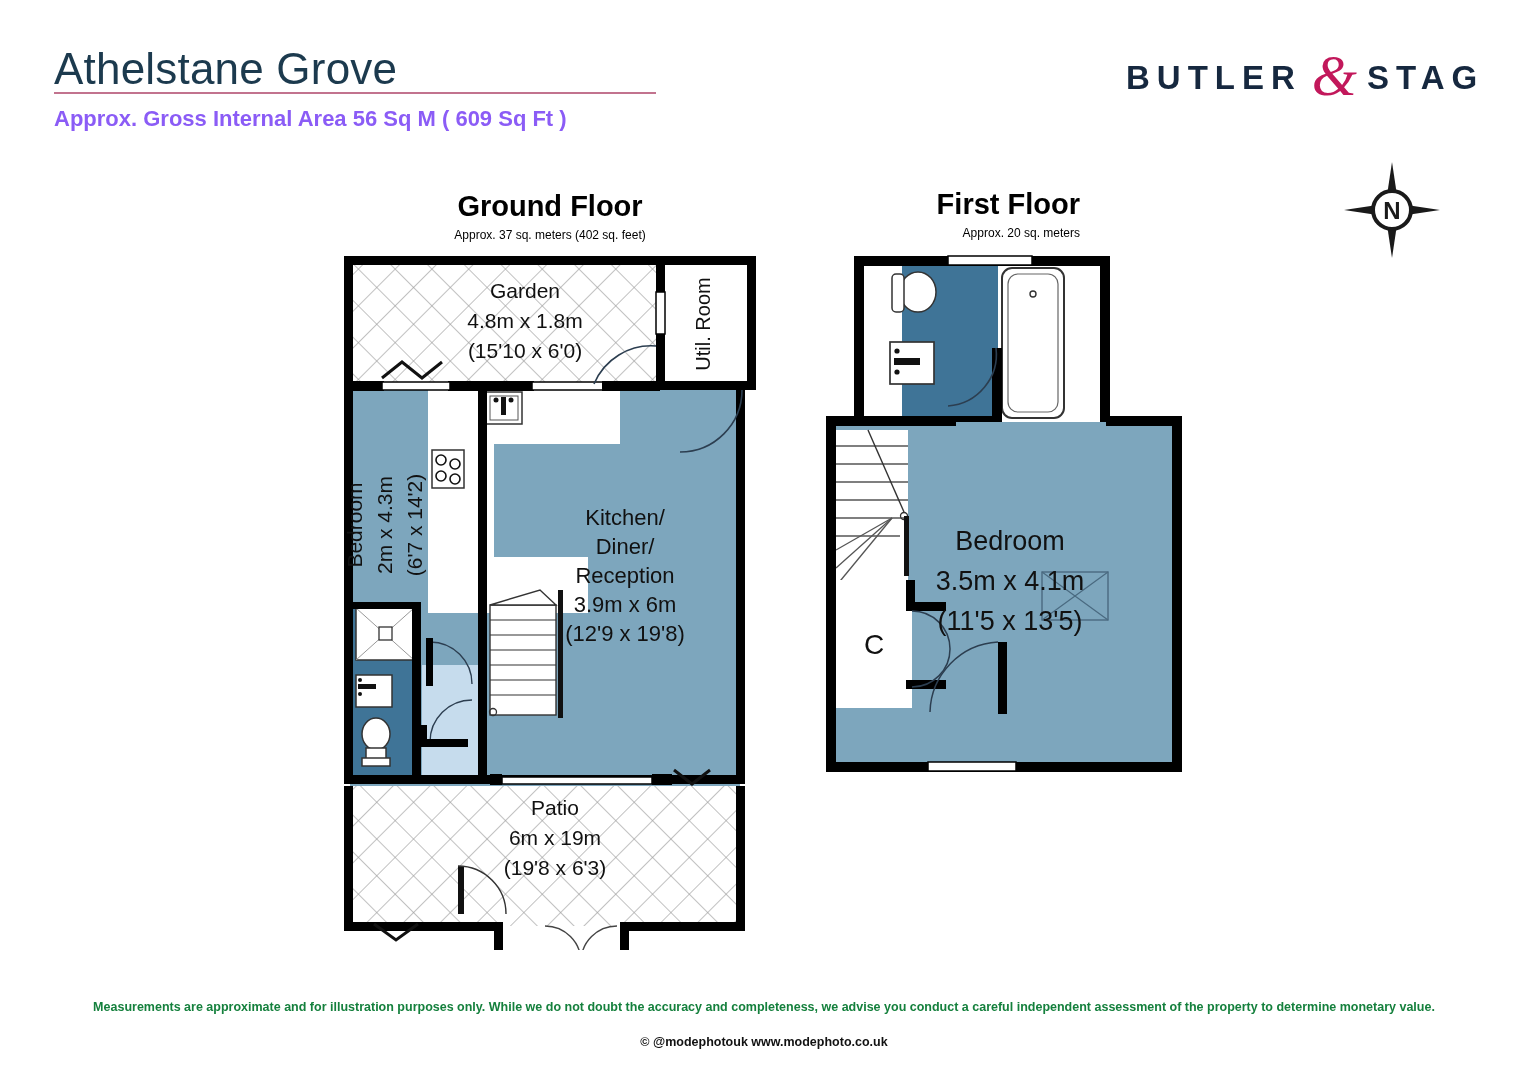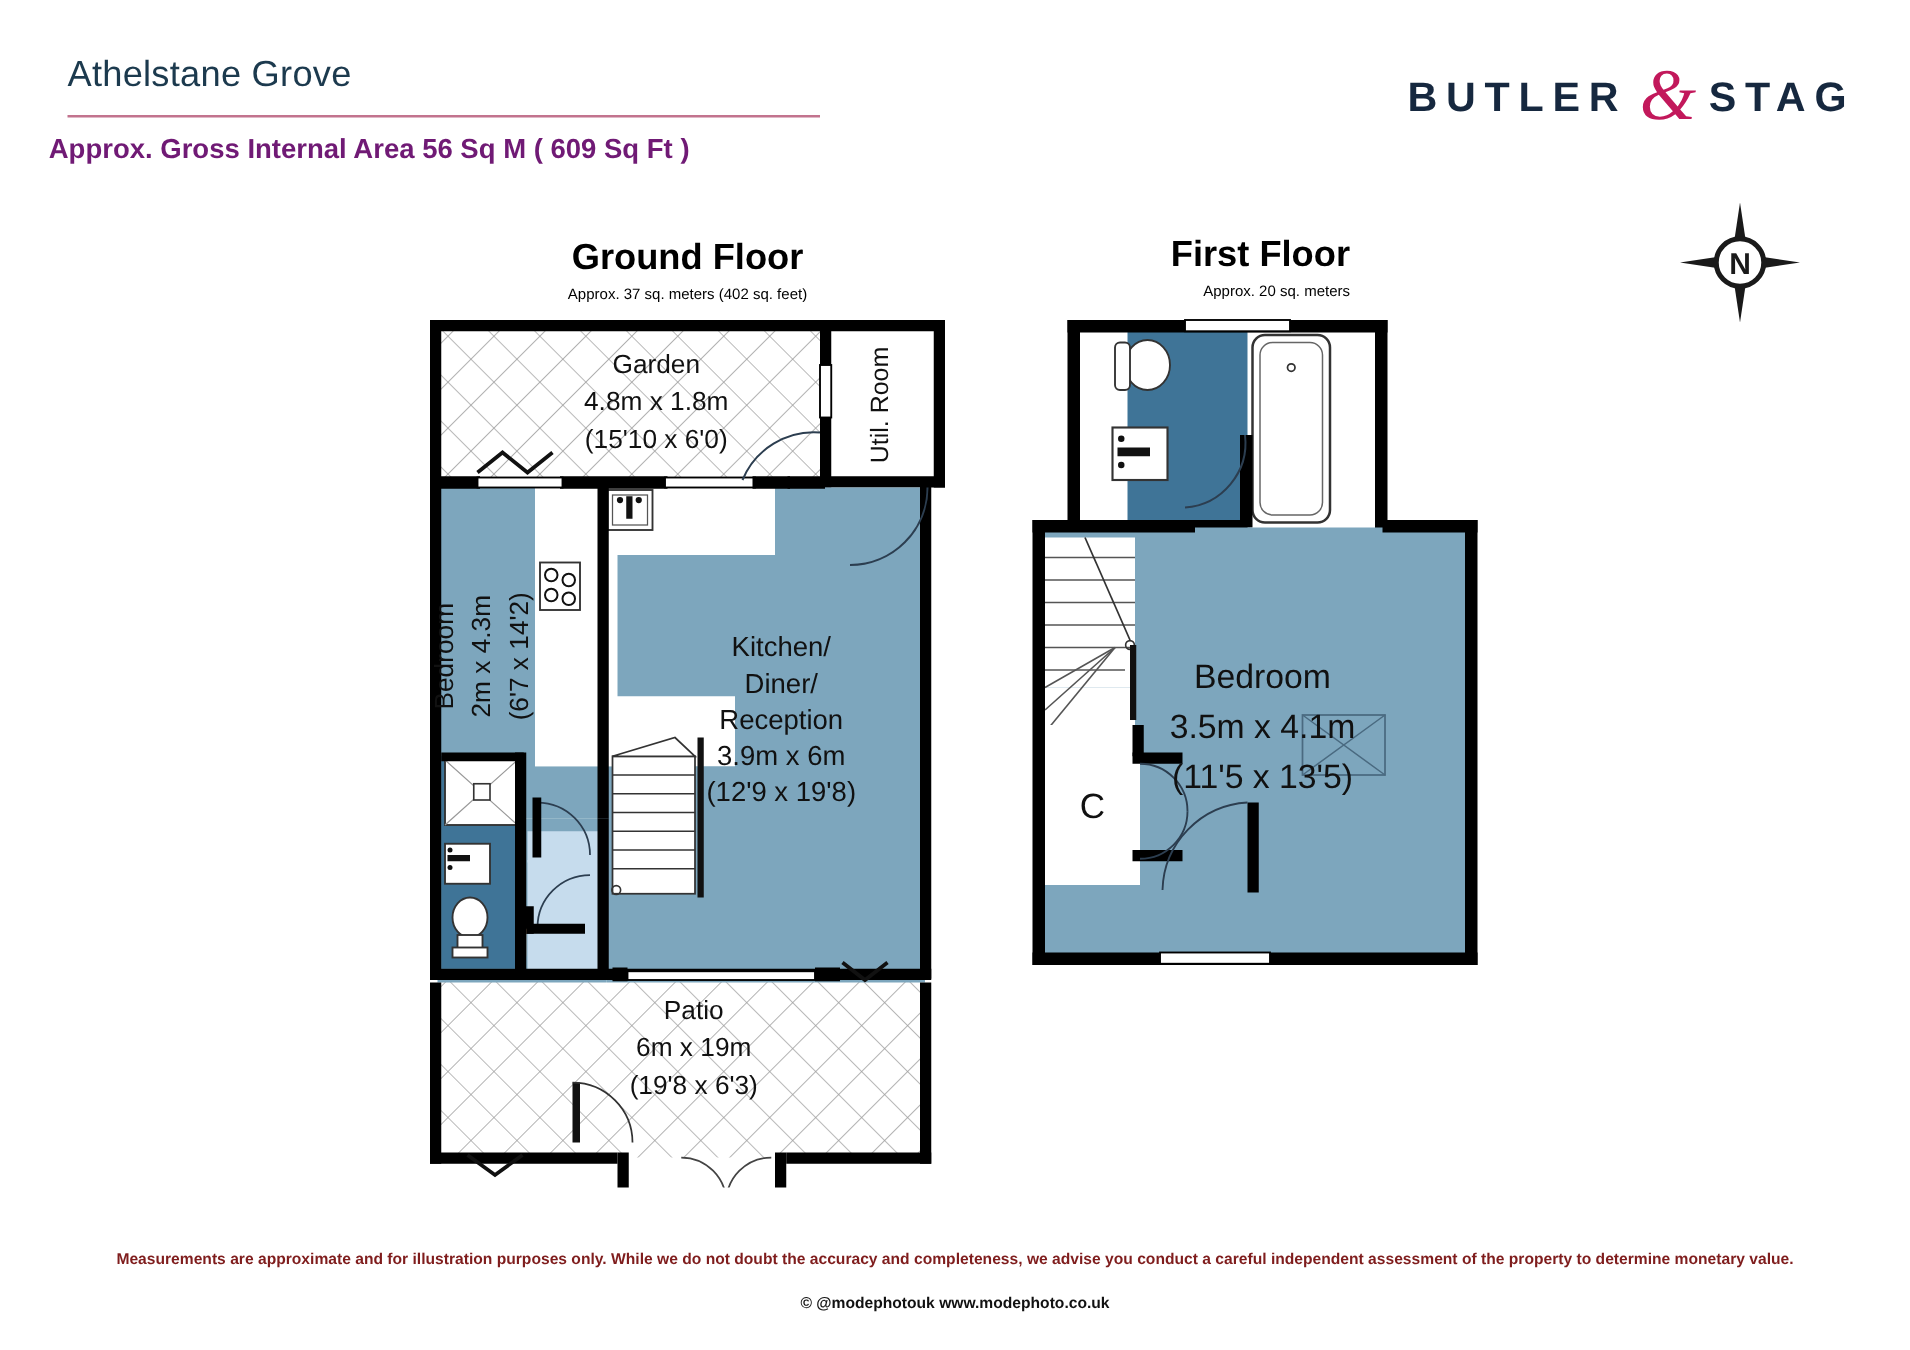--- a/index.html
+++ b/index.html
@@ -18,41 +18,41 @@
     position: absolute;
     inset: 0;
     background: #ffffff;
   }
 
   
   #header-title {
     position: absolute;
     left: 54px;
     top: 44px;
-    font-size: 29px;
+    font-size: 44px;
     font-weight: 400;
     color: #1c3a4e;
     letter-spacing: 0.2px;
     white-space: nowrap;
   }
   #title-rule {
     position: absolute;
     left: 54px;
     top: 92px;
     width: 602px;
     height: 2px;
     background: #c2738e;
   }
   #header-subtitle {
     position: absolute;
-    left: 39px;
+    left: 54px;
     top: 106px;
     font-size: 22px;
     font-weight: bold;
-    color: #701a75;
+    color: #8b5cf6;
     white-space: nowrap;
   }
 
   
   #logo {
     position: absolute;
     left: 1126px;
     top: 55px;
     display: flex;
     align-items: center;
@@ -110,21 +110,21 @@
   #plan-first  { left: 820px; top: 250px; }
 
   
   #footer-disclaimer {
     position: absolute;
     left: 0;
     top: 1000px;
     width: 1528px;
     text-align: center;
     font-size: 12.5px;
-    color: #7f1d1d;
+    color: #15803d;
     font-weight: 600;
   }
   #footer-copyright {
     position: absolute;
     left: 0;
     top: 1023px;
     width: 1528px;
     text-align: center;
     font-size: 12.5px;
     color: #111;

